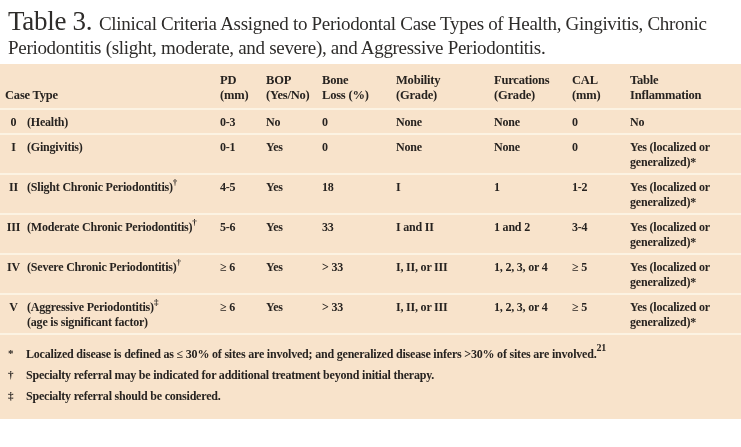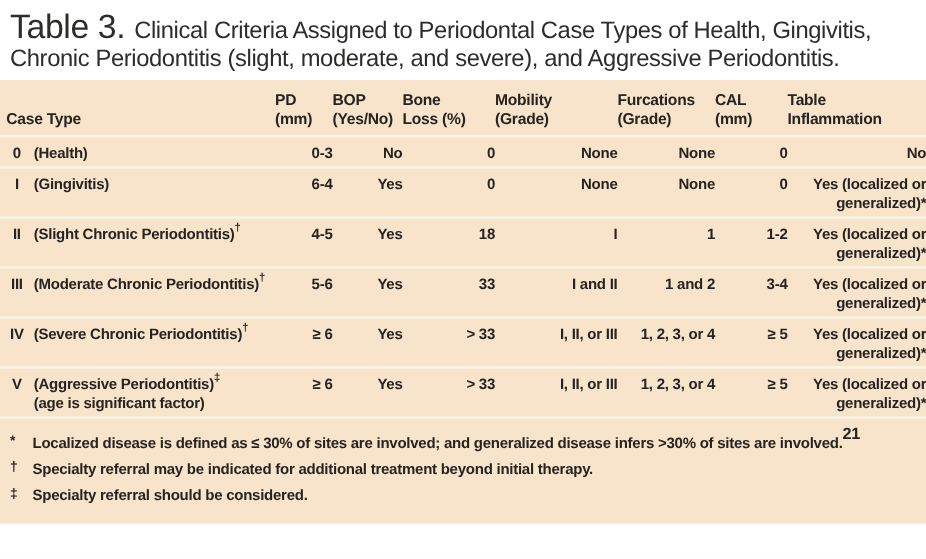--- a/index.html
+++ b/index.html
@@ -1,37 +1,37 @@
 <!DOCTYPE html>
 <html><head>
 <meta charset="utf-8">
 <style>
   * { margin:0; padding:0; box-sizing:border-box; }
   html,body { width:741px; height:447px; overflow:hidden; background:#ffffff;
               font-family:"Liberation Sans", sans-serif; }
-  .page { width:741px; height:376px; background:#ffffff; }
+  .page { width:741px; height:376px; background:#ffffff;font-family:Liberation Serif, serif; }
 
   
   .title-block { background:#ffffff; padding:5px 10px 4px 8px; max-width:720px;
                  color:#2e2c2a; line-height:1.2; letter-spacing:-0.3px; }
   .title-lead { font-size:27px; margin-right:3px; }
   .title-rest { font-size:19px; }
 
   
   .table-block { background:#f8e3cb; color:#272320; width:741px; }
   .divided { border-bottom:2px solid #fcf3e3; }
 
   .hdr { display:flex; align-items:flex-end; padding:9px 0 5px 0;
          font-weight:bold; font-size:12.5px; line-height:1.18; letter-spacing:-0.2px; }
   .hcell { }
   .hl1:empty, .hl2:empty, .line2:empty, sup:empty { display:none; }
 
   .row { display:flex; align-items:flex-start; padding:5px 0 3px 0;
          font-size:12px; font-weight:bold; line-height:1.25; letter-spacing:-0.2px; }
-  .cell { text-align:right; }
+  .cell { text-align:left; }
 
   
   .c-case { width:220px; text-align:left; }
   .c-pd   { width:46px; }
   .c-bop  { width:56px; }
   .c-bone { width:74px; }
   .c-mob  { width:98px; }
   .c-fur  { width:78px; }
   .c-cal  { width:58px; }
   .c-vis  { width:111px; }
@@ -41,21 +41,21 @@
   .case-wrap { display:flex; }
   .num { width:27px; flex:none; text-align:center; }
   .desc { white-space:nowrap; }
   sup { font-size:9px; line-height:0; position:relative; top:-1px; }
 
   
   .fn-block { padding:12px 8px 8px 8px; font-size:12px; font-weight:bold;
               line-height:1.2; letter-spacing:-0.2px; color:#272320; }
   .fn { display:flex; margin-bottom:7px; }
   .fn-marker { width:18px; flex:none; font-size:11px; }
-  .fn-text sup { font-size:13px; top:-2px; }
+  .fn-text sup { font-size:10px; top:-2px; }
 </style>
 </head>
 <body>
 
 <div class="page">
 
   <div class="title-block">
     <span class="title-lead">Table 3.</span>
     <span class="title-rest">Clinical Criteria Assigned to Periodontal Case Types of Health, Gingivitis, Chronic Periodontitis (slight, moderate, and severe), and Aggressive Periodontitis.</span>
   </div>
@@ -120,21 +120,21 @@
   <div class="row divided">
     <div class="cell c-case">
       <div class="case-wrap">
         <div class="num">I</div>
         <div class="desc">
           <div class="line1"><span>(Gingivitis)</span></div>
 
         </div>
       </div>
     </div>
-    <div class="cell c-pd">6-4</div>
+    <div class="cell c-pd">0-1</div>
     <div class="cell c-bop">Yes</div>
     <div class="cell c-bone">0</div>
     <div class="cell c-mob">None</div>
     <div class="cell c-fur">None</div>
     <div class="cell c-cal">0</div>
     <div class="cell c-vis">Yes (localized or generalized)*</div>
   </div>
 
   <div class="row divided">
     <div class="cell c-case">

